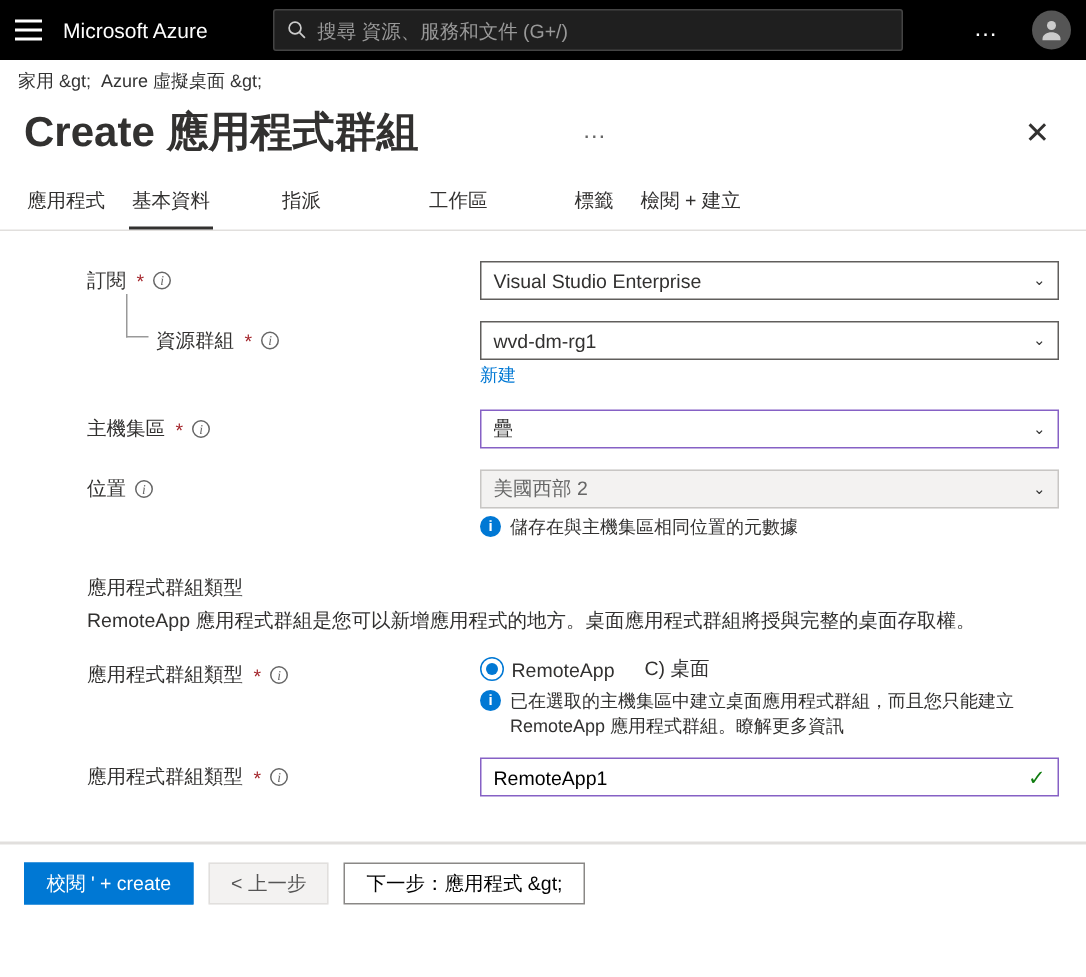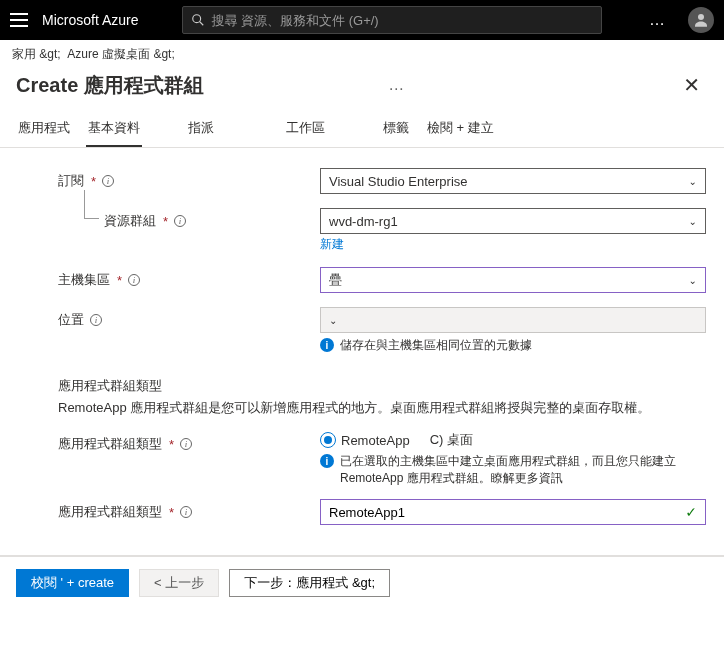--- a/index.html
+++ b/index.html
@@ -17,21 +17,21 @@
   .dots { color: #fff; margin-left: auto; font-size: 16px; letter-spacing: 1px; padding: 0 8px; }
   .avatar { width: 26px; height: 26px; border-radius: 50%; background: #555; display: flex; align-items: center; justify-content: center; }
   .avatar svg { width: 18px; height: 18px; fill: #ccc; }
 
   
   .breadcrumb { padding: 6px 12px 2px; font-size: 12px; color: #333; }
   .breadcrumb span { margin-right: 4px; }
 
   
   .page-header { display: flex; align-items: center; padding: 4px 16px 10px; }
-  .page-title { font-size: 20px; font-weight: 600; flex: 1; }
+  .page-title { font-size: 28px; font-weight: 600; flex: 1; }
   .ellipsis { color: #666; font-size: 16px; letter-spacing: 1px; margin-right: 270px; }
   .close-x { font-size: 20px; font-weight: 300; cursor: pointer; padding: 4px 8px; }
 
   
   .tabs { display: flex; border-bottom: 1px solid #e1dfdd; padding: 0 16px; gap: 14px; }
   .tab { padding: 8px 2px 8px; font-size: 13px; color: #323130; cursor: pointer; border-bottom: 2px solid transparent; }
   .tab.active { border-bottom: 2px solid #323130; font-weight: 400; }
 
   
   .form-area { padding: 20px 18px 10px; margin-left: 40px; }
@@ -163,20 +163,21 @@
     </div>
   </div>
 
   <div class="row">
     <div class="label-col">
       <span>位置</span>
       <span class="info-i">i</span>
     </div>
     <div class="field-col">
       <div class="dropdown disabled">
+        <span class="dd-text">美國西部 2</span>
         <span class="chev">⌄</span>
       </div>
       <div class="info-line">
         <span class="info-badge">i</span>
         <span>儲存在與主機集區相同位置的元數據</span>
       </div>
     </div>
   </div>
 
   <div class="section-desc">

